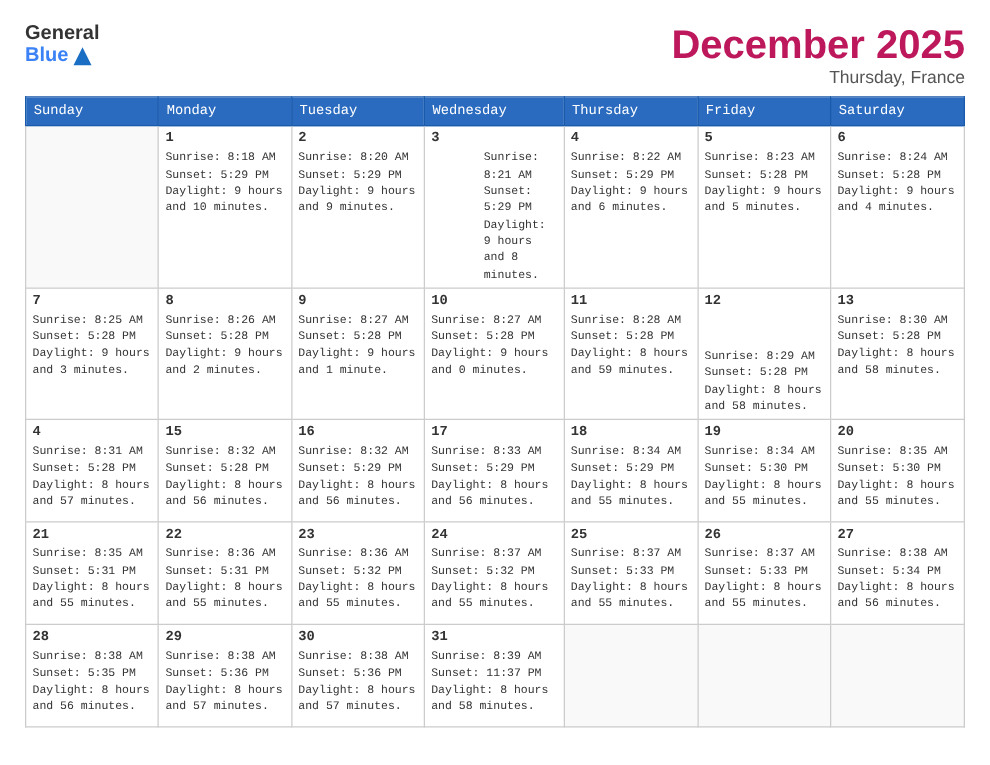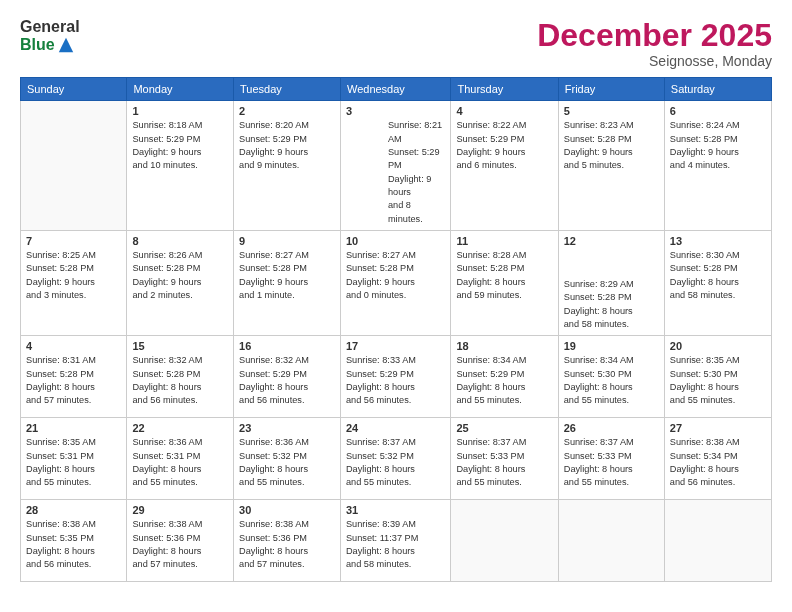--- a/index.html
+++ b/index.html
@@ -32,21 +32,21 @@
       line-height: 1.1;
     }
     .logo-general {
       font-size: 16px;
       font-weight: bold;
       color: #333;
     }
     .logo-blue {
       font-size: 16px;
       font-weight: bold;
-      color: #15803d;
+      color: #3b82f6;
     }
     .logo-icon {
       width: 18px;
       height: 18px;
       margin-left: 2px;
     }
     .title-block {
       text-align: right;
     }
     .month-title {
@@ -56,20 +56,21 @@
       line-height: 1.1;
     }
     .location {
       font-size: 14px;
       color: #555;
     }
     .calendar {
       width: 100%;
       border-collapse: collapse;
       font-size: 10px;
+      font-family: Liberation Mono, monospace;
     }
     .calendar th {
       background-color: #2a6bbf;
       color: #fff;
       text-align: left;
       padding: 5px 6px;
       font-size: 11px;
       font-weight: normal;
       border: 1px solid #1a5aaa;
     }
@@ -110,21 +111,21 @@
         <span style="display:flex;align-items:center;">
           <span class="logo-blue">Blue</span>
           <svg class="logo-icon" viewBox="0 0 20 20">
             <polygon points="2,18 10,2 18,18" fill="#1a6fc4"></polygon>
           </svg>
         </span>
       </div>
     </div>
     <div class="title-block">
       <div class="month-title">December 2025</div>
-      <div class="location">Seignosse, Monday</div>
+      <div class="location">Thursday, France</div>
     </div>
   </div>
 
   <table class="calendar">
     <thead>
       <tr>
         <th><span>Sunday</span></th>
         <th><span>Monday</span></th>
         <th><span>Tuesday</span></th>
         <th><span>Wednesday</span></th>

